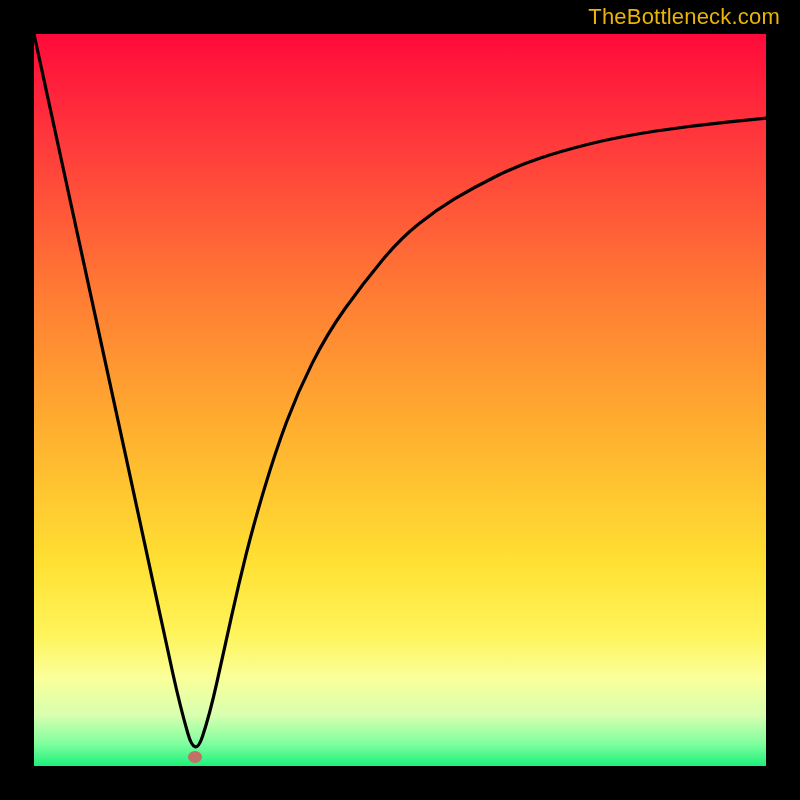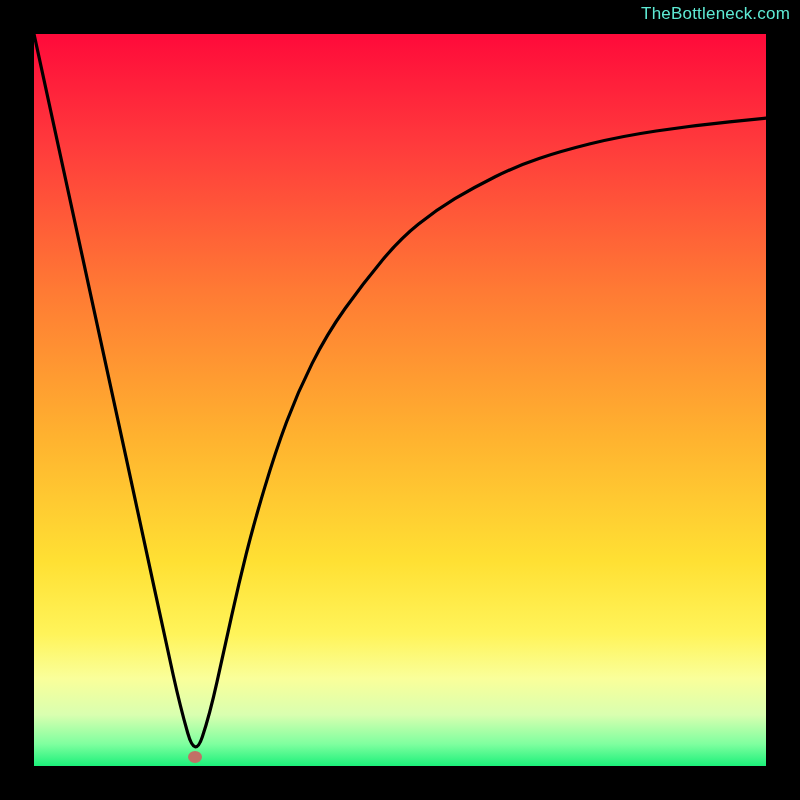--- a/index.html
+++ b/index.html
@@ -35,23 +35,23 @@
   svg.curve {
     position: absolute;
     left: 0;
     top: 0;
     width: 100%;
     height: 100%;
   }
   .watermark {
     position: absolute;
     top: 4px;
-    right: 10px;
-    color: #5eead4;
-    font-size: 17px;
+    right: 20px;
+    color: #eab308;
+    font-size: 22px;
     font-weight: 500;
     letter-spacing: 0.2px;
   }
   .marker {
     position: absolute;
     width: 14px;
     height: 12px;
     background: #c17166;
     border-radius: 50%;
     transform: translate(-50%, -50%);

